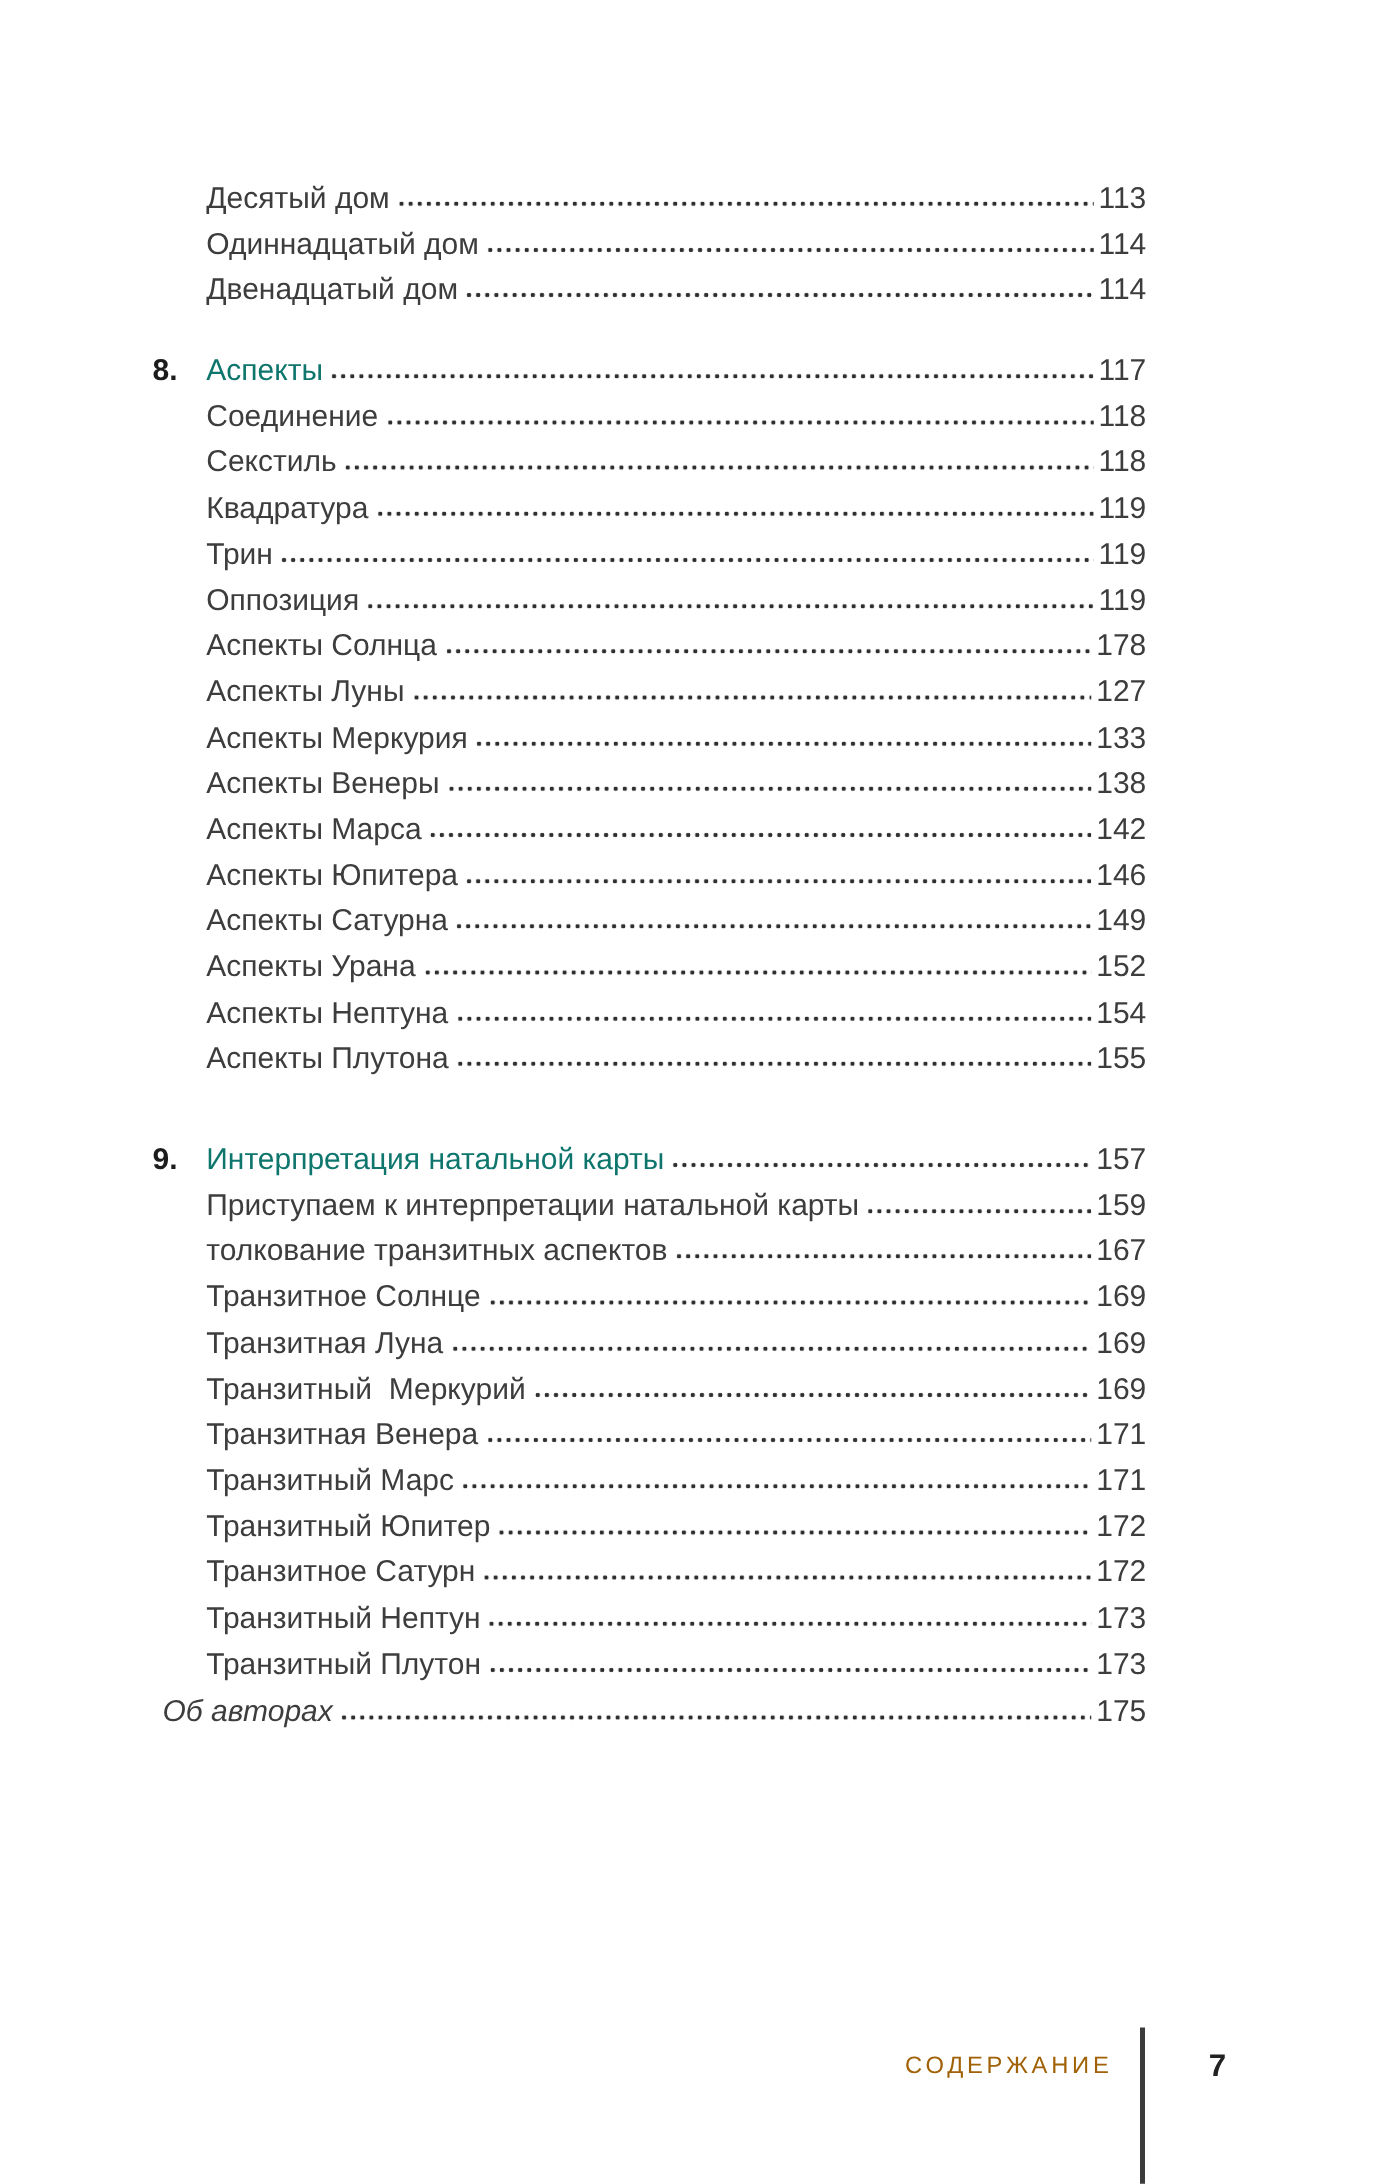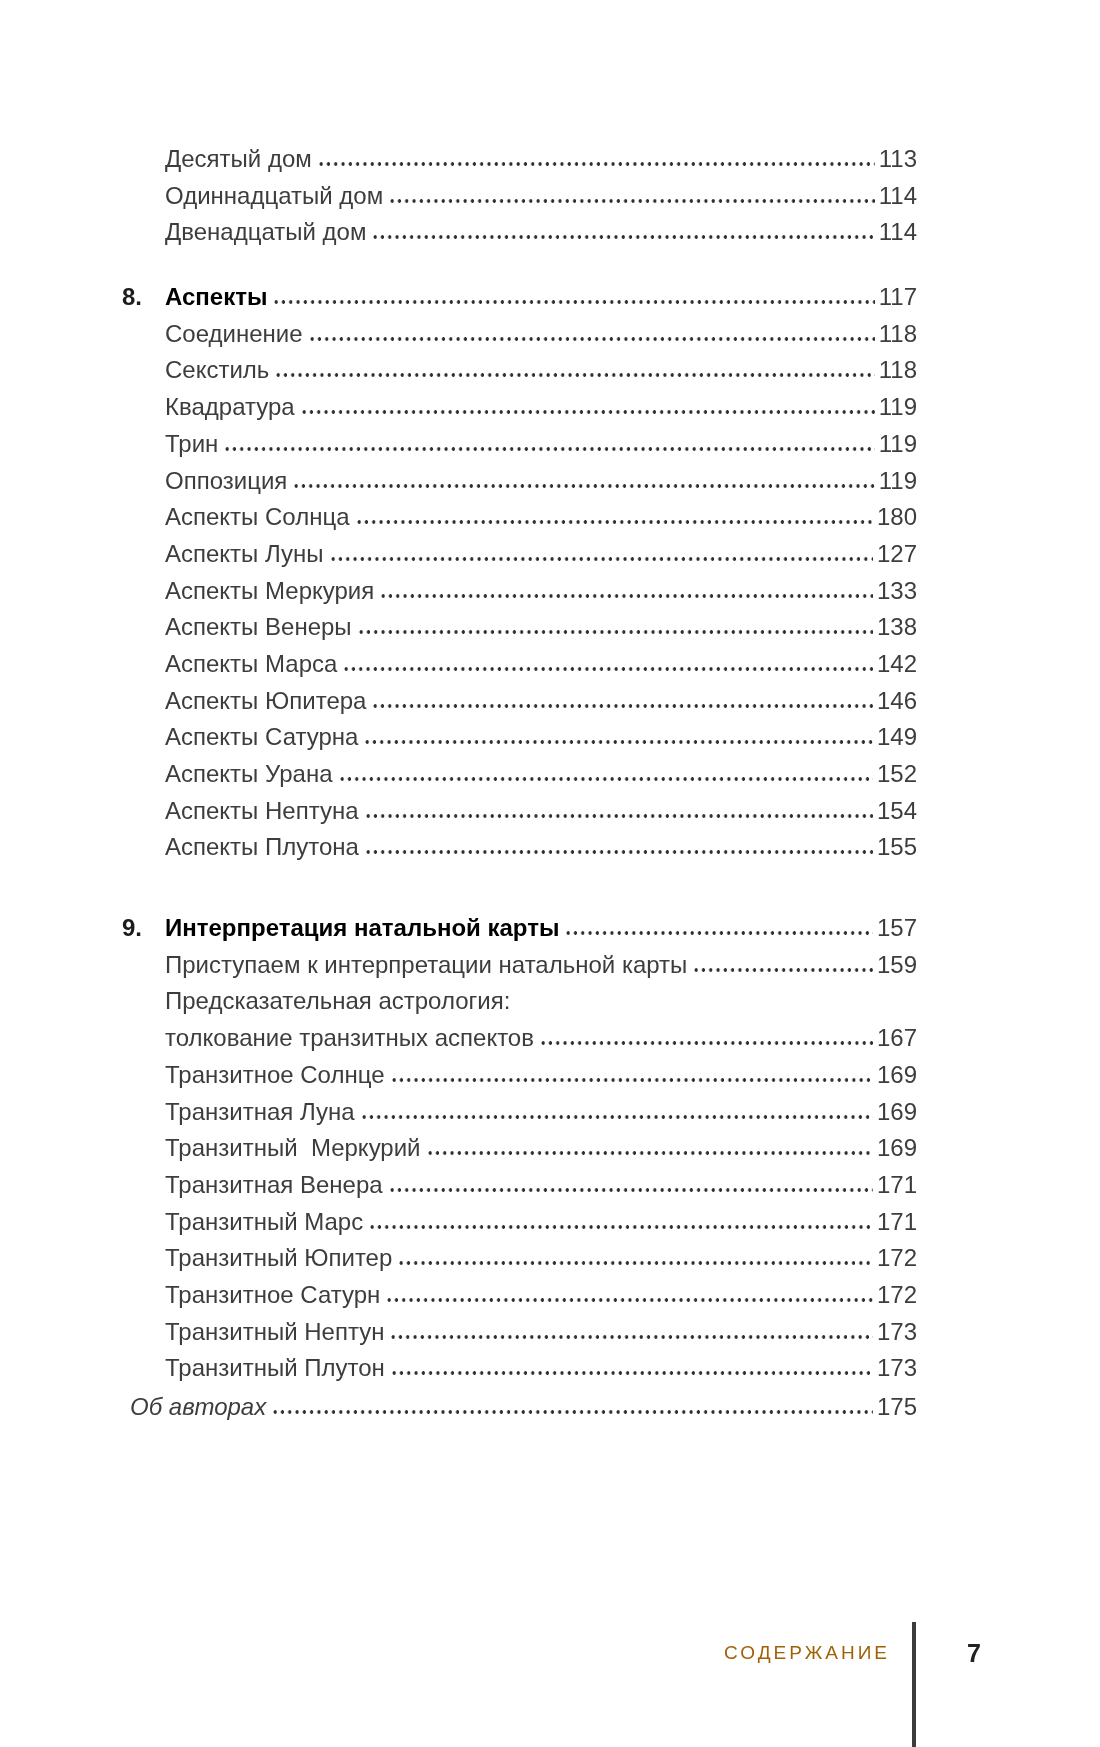--- a/index.html
+++ b/index.html
@@ -39,22 +39,22 @@
     font-weight:700;
     color:#1c1c1c;
     white-space:pre;
   }
   .toc-num:empty{display:none;}
   .toc-label{
     white-space:pre;
     flex:0 0 auto;
   }
   .toc-row.bold .toc-label{
-    font-weight:700;
-    color:#000000;
+    font-weight:400;
+    color:#0f766e;
     text-align:right;
   }
   .toc-row.italic .toc-label{
     font-style:italic;
     text-align:right;
   }
   .toc-row.hang{
     margin-left:-35px;
   }
   .leader{
@@ -164,21 +164,21 @@
         <div class="toc-row">
 
     <span class="toc-label">Оппозиция</span>
     <span class="leader"></span>
     <span class="toc-page">119</span>
   </div>
         <div class="toc-row">
 
     <span class="toc-label">Аспекты Солнца</span>
     <span class="leader"></span>
-    <span class="toc-page">180</span>
+    <span class="toc-page">178</span>
   </div>
         <div class="toc-row">
 
     <span class="toc-label">Аспекты Луны</span>
     <span class="leader"></span>
     <span class="toc-page">127</span>
   </div>
         <div class="toc-row">
 
     <span class="toc-label">Аспекты Меркурия</span>
@@ -236,25 +236,20 @@
     <span class="toc-page">157</span>
   </div>
         <div class="toc-row">
 
     <span class="toc-label">Приступаем к интерпретации натальной карты</span>
     <span class="leader"></span>
     <span class="toc-page">159</span>
   </div>
         <div class="toc-row">
 
-    <span class="toc-label">Предсказательная астрология:</span>
-
-  </div>
-        <div class="toc-row">
-
     <span class="toc-label">толкование транзитных аспектов</span>
     <span class="leader"></span>
     <span class="toc-page">167</span>
   </div>
         <div class="toc-row">
 
     <span class="toc-label">Транзитное Солнце</span>
     <span class="leader"></span>
     <span class="toc-page">169</span>
   </div>

